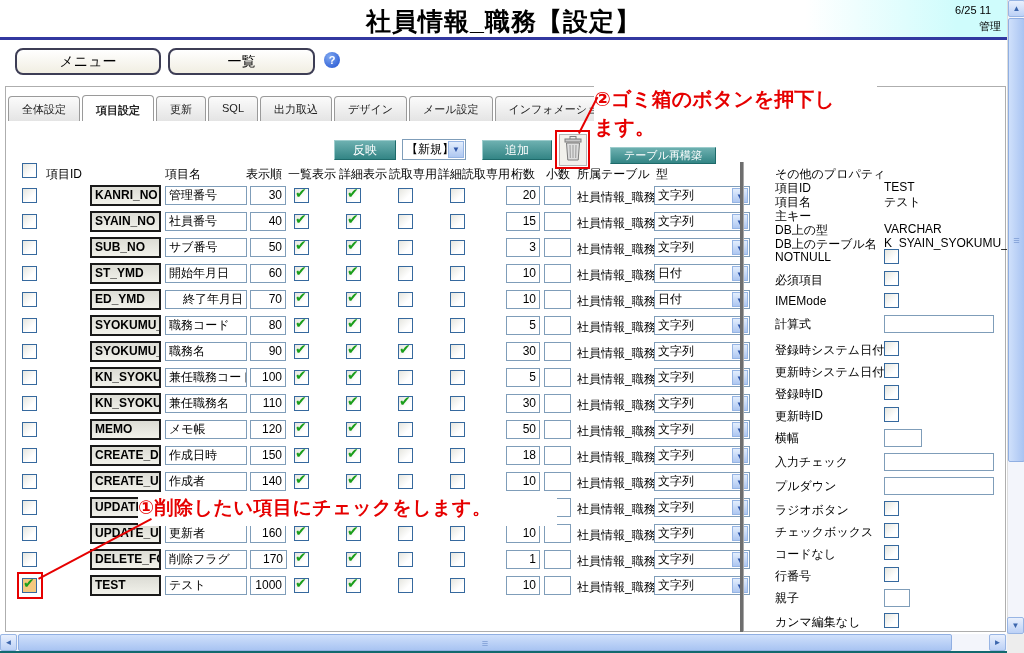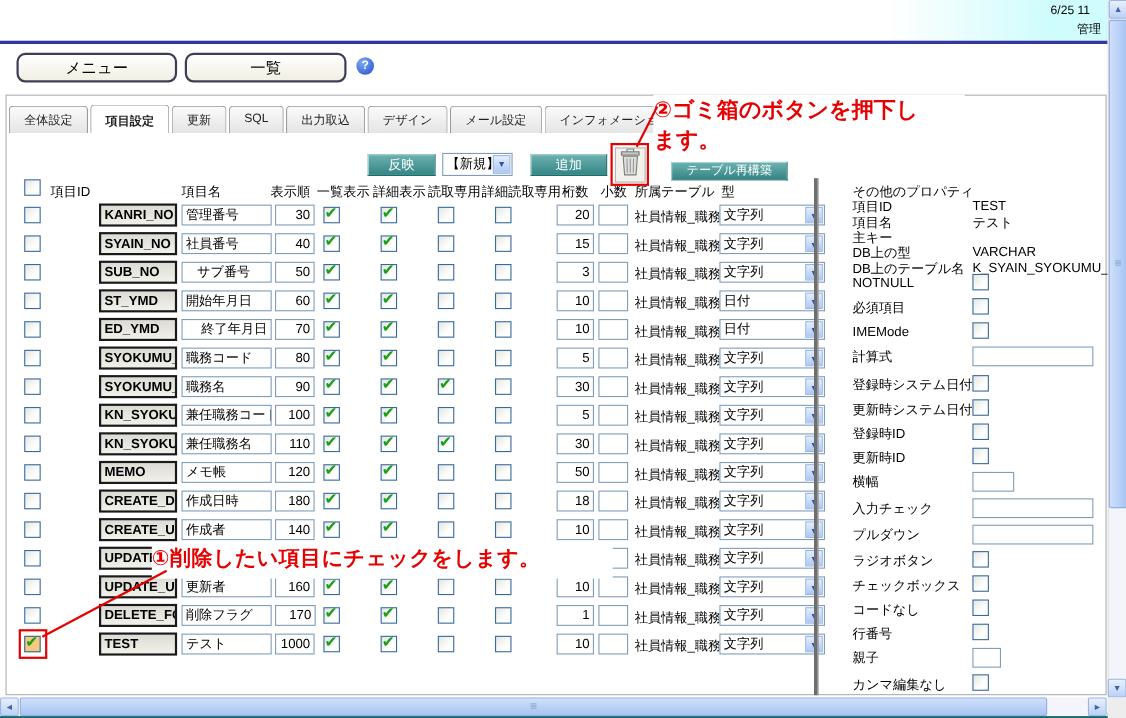--- a/index.html
+++ b/index.html
@@ -81,20 +81,21 @@
   #hthumb { left:18px; top:0px; width:934px; height:17px; background:linear-gradient(#cfe0fb,#a9c4f2); }
   #sb-down { left:1007px; top:617px; }
   #sb-right { left:989px; top:0px; }
   #sb-corner { left:1007px; top:634px; width:17px; height:19px; background:#ededed; }
   #bottom-strip { left:0; top:648px; width:1024px; height:5px; background:#12696e; z-index:-1; }
 </style>
 </head>
 <body>
 
 <div class="abs" id="titlebar">
+  <div class="abs" id="page-title">社員情報_職務【設定】</div>
   <div class="abs" id="dt-text">6/25 11</div>
   <div class="abs" id="user-text">管理</div>
 </div>
 <div class="abs" id="navy-line"></div>
 
 <button class="abs nav-btn" style="left:15px;top:48px;">メニュー</button>
 <button class="abs nav-btn" style="left:168px;top:48px;width:147px;">一覧</button>
 <div class="abs" id="help-icon">?</div>
 
 <div class="abs" id="panel-box"></div>
@@ -175,21 +176,21 @@
       <div class="cbx" style="left: 398px; top: 5px;"></div>
       <div class="cbx" style="left: 450px; top: 5px;"></div>
       <div class="xp-input num" style="left: 506px; width: 34px;">15</div>
       <div class="xp-input num" style="left: 544px; width: 27px;"></div>
       <div class="tbl-text">社員情報_職務</div>
       <div class="type-sel"><span>文字列</span><span class="sel-arrow">▼</span></div>
     </div>
     <div class="trow" style="top: 235px;">
       <div class="cbx" style="left: 22px; top: 5px;"></div>
       <div class="idbox">SUB_NO</div>
-      <div class="xp-input" style="left: 165px; width: 82px; padding-left: 13px;">サブ番号</div>
+      <div class="xp-input" style="left: 165px; width: 82px; padding-left: 3px;">サブ番号</div>
       <div class="xp-input num" style="left: 250px; width: 36px;">50</div>
       <div class="cbx" style="left: 294px; top: 5px;">
         <span class="mark">✔</span>
       </div>
       <div class="cbx" style="left: 346px; top: 5px;">
         <span class="mark">✔</span>
       </div>
       <div class="cbx" style="left: 398px; top: 5px;"></div>
       <div class="cbx" style="left: 450px; top: 5px;"></div>
       <div class="xp-input num" style="left: 506px; width: 34px;">3</div>
@@ -324,21 +325,21 @@
       <div class="cbx" style="left: 450px; top: 5px;"></div>
       <div class="xp-input num" style="left: 506px; width: 34px;">50</div>
       <div class="xp-input num" style="left: 544px; width: 27px;"></div>
       <div class="tbl-text">社員情報_職務</div>
       <div class="type-sel"><span>文字列</span><span class="sel-arrow">▼</span></div>
     </div>
     <div class="trow" style="top: 443px;">
       <div class="cbx" style="left: 22px; top: 5px;"></div>
       <div class="idbox">CREATE_DATE</div>
       <div class="xp-input" style="left: 165px; width: 82px; padding-left: 3px;">作成日時</div>
-      <div class="xp-input num" style="left: 250px; width: 36px;">180</div>
+      <div class="xp-input num" style="left: 250px; width: 36px;">150</div>
       <div class="cbx" style="left: 294px; top: 5px;">
         <span class="mark">✔</span>
       </div>
       <div class="cbx" style="left: 346px; top: 5px;">
         <span class="mark">✔</span>
       </div>
       <div class="cbx" style="left: 398px; top: 5px;"></div>
       <div class="cbx" style="left: 450px; top: 5px;"></div>
       <div class="xp-input num" style="left: 506px; width: 34px;">18</div>
       <div class="xp-input num" style="left: 544px; width: 27px;"></div>

